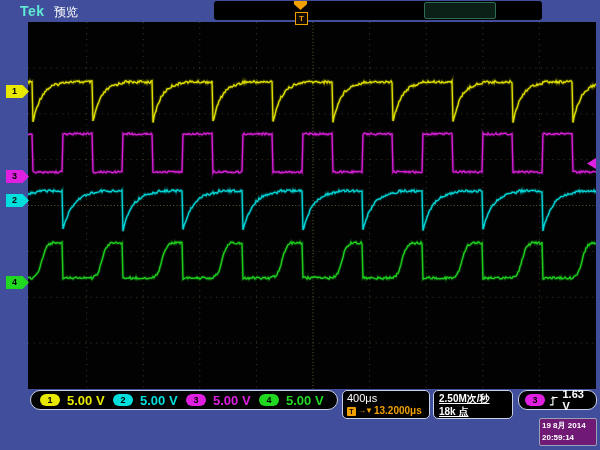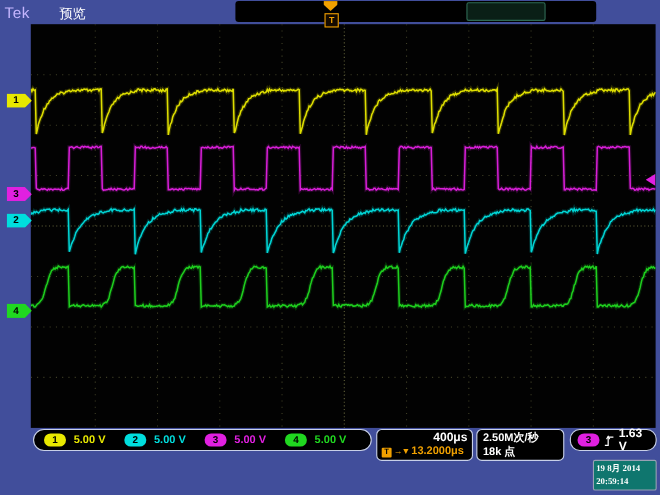--- a/index.html
+++ b/index.html
@@ -1,19 +1,19 @@
 <!DOCTYPE html>
 <html><head>
 <meta charset="utf-8">
 <style>
   html,body{margin:0;padding:0;background:#222;}
   .screen{position:relative;width:600px;height:450px;background:#414e9b;
     font-family:"Liberation Sans","DejaVu Sans",sans-serif;overflow:hidden;}
   
-  .brand{position:absolute;left:4px;top:3px;color:#c4b5fd;font-weight:normal;font-size:14px;letter-spacing:.5px;}
+  .brand{position:absolute;left:20px;top:3px;color:#5eead4;font-weight:bold;font-size:14px;letter-spacing:.5px;}
   .status{position:absolute;left:38px;top:4px;color:#fff;font-size:12px;margin-left:16px;}
   .top-inset{position:absolute;left:214px;top:1px;width:328px;height:19px;background:#000;border-radius:3px;}
   .top-teal{position:absolute;left:424px;top:2px;width:70px;height:15px;background:#0a1f16;border:1px solid #2f6b55;border-radius:2px;}
   
   .trig-pos{position:absolute;top:1px;width:13px;z-index:4;}
   .trig-arrow{width:13px;height:9px;background:#f0a000;clip-path:polygon(0 0,100% 0,100% 35%,50% 100%,0 35%);}
   .trig-t{margin:2px 0 0 1px;width:11px;height:11px;background:#140a00;border:1px solid #f0a000;
     color:#f0a000;font-size:8px;font-weight:bold;text-align:center;line-height:11px;box-sizing:content-box;}
   
   .graticule{position:absolute;left:28px;top:22px;width:568px;height:367px;background:#020202;}
@@ -24,33 +24,33 @@
   .ch-marker{position:absolute;left:6px;width:23px;height:13px;z-index:3;color:#000;
     clip-path:polygon(0 0,72% 0,100% 50%,72% 100%,0 100%);
     font-size:9px;font-weight:bold;line-height:13px;text-align:center;padding-right:6px;box-sizing:border-box;}
   
   .trig-level{position:absolute;left:587px;width:9px;height:11px;z-index:3;clip-path:polygon(100% 0,100% 100%,0 50%);}
   
   .rbox{position:absolute;background:#000;border:1px solid #c8d0e8;box-sizing:border-box;color:#fff;}
   .ch-box{left:30px;top:390px;width:308px;height:20px;border-radius:10px;display:flex;align-items:center;padding:0 9px;gap:4px;}
   .ch-item{display:flex;align-items:center;gap:7px;flex:1;}
   .badge{width:20px;height:12px;border-radius:6px;color:#000;font-size:9px;font-weight:bold;text-align:center;line-height:12px;flex:none;}
-  .ch-val{font-size:10px;font-weight:bold;white-space:nowrap;}
+  .ch-val{font-size:13px;font-weight:bold;white-space:nowrap;}
   .time-box{left:342px;top:390px;width:88px;height:29px;border-radius:5px;padding:1px 4px;}
-  .tb-scale{font-size:11px;font-weight:bold;line-height:13px;text-align:right;}
+  .tb-scale{font-size:11px;font-weight:normal;line-height:13px;}
   .tb-delay{display:flex;align-items:center;gap:2px;color:#f0a000;font-size:10px;font-weight:bold;line-height:12px;}
   .tb-ticon{width:9px;height:9px;background:#f0a000;color:#000;font-size:7px;font-weight:bold;text-align:center;line-height:9px;border-radius:1px;flex:none;}
   .tb-arrows{font-size:8px;letter-spacing:-1px;}
-  .acq-box{left:433px;top:390px;width:80px;height:29px;border-radius:5px;padding:1px 5px;font-size:10px;font-weight:bold;line-height:13px;}
+  .acq-box{left:433px;top:390px;width:80px;height:29px;border-radius:5px;padding:1px 5px;font-size:10px;font-weight:bold;line-height:13px;text-decoration:underline;}
   .trig-box{left:518px;top:390px;width:79px;height:20px;border-radius:9px;display:flex;align-items:center;gap:4px;padding:0 6px;}
   .trig-lvl-txt{color:#fff;font-size:11px;font-weight:bold;margin-left:auto;}
   
   .watermark{position:absolute;left:381px;top:423px;font-size:19px;color:#a6abbd;z-index:5;white-space:nowrap;}
-  .datetime{position:absolute;left:539px;top:418px;width:58px;height:28px;background:#0f766e;border:1px solid #98a0b4;
-    border-radius:2px;color:#fff;font-size:8px;line-height:12px;padding:1px 2px;box-sizing:border-box;z-index:6;font-weight:bold;font-family:Liberation Serif, serif;}
+  .datetime{position:absolute;left:539px;top:418px;width:58px;height:28px;background:#701a75;border:1px solid #98a0b4;
+    border-radius:2px;color:#fff;font-size:8px;line-height:12px;padding:1px 2px;box-sizing:border-box;z-index:6;font-weight:bold;}
 </style>
 </head>
 <body>
 
 <div class="screen">
 
   <span class="brand">Tek</span>
   <span class="status">预览</span>
   <div class="top-inset"></div>
   <div class="top-teal"></div>

